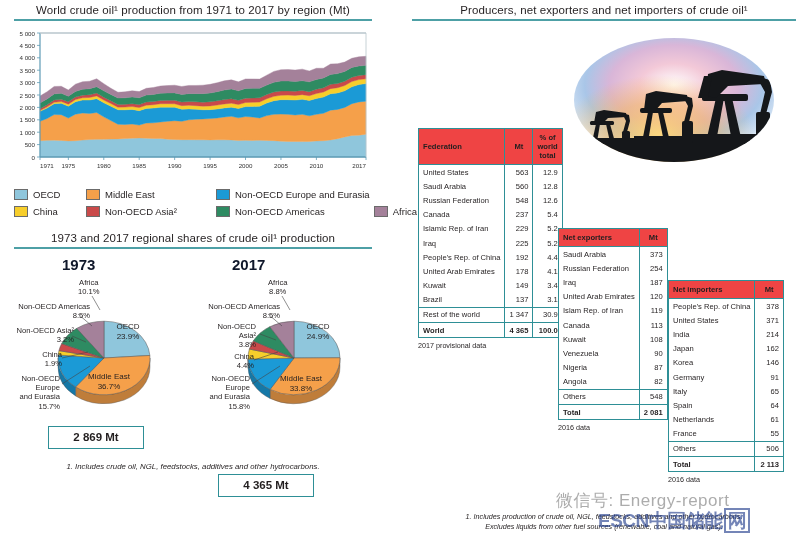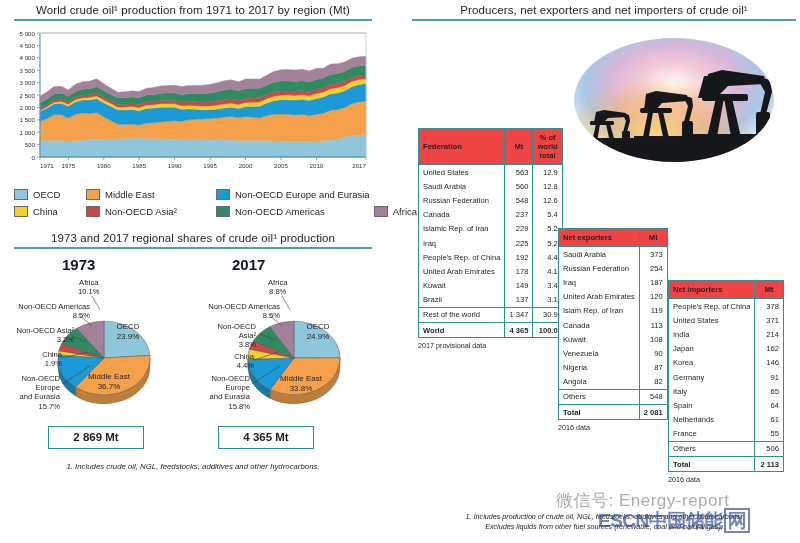--- a/index.html
+++ b/index.html
@@ -58,21 +58,21 @@
   .piewrap { position: absolute; top: 24px; width: 196px; height: 150px; }
   #pie73wrap { left: 0px; }
   #pie17wrap { left: 190px; }
   .pietotal {
     position: absolute; top: 170px;
     border: 1.6px solid #2e8f96; background: #fff;
     font-size: 11.5px; font-weight: bold; text-align: center;
     padding: 4px 0 5px 0; width: 96px;
   }
   #tot73 { left: 48px; }
-  #tot17 { left: 218px; }
+  #tot17 { left: 218px; margin-top: 48px; }
   .pielbl {
     position: absolute; font-size: 7.6px; line-height: 9.2px;
     color: #231f20; white-space: nowrap;
   }
   .pielbl.r { text-align: right; }
   .pielbl.c { text-align: center; }
   .inlbl {
     position: absolute; font-size: 8px; line-height: 9.5px;
     text-align: center; color: #231f20; white-space: nowrap;
   }

